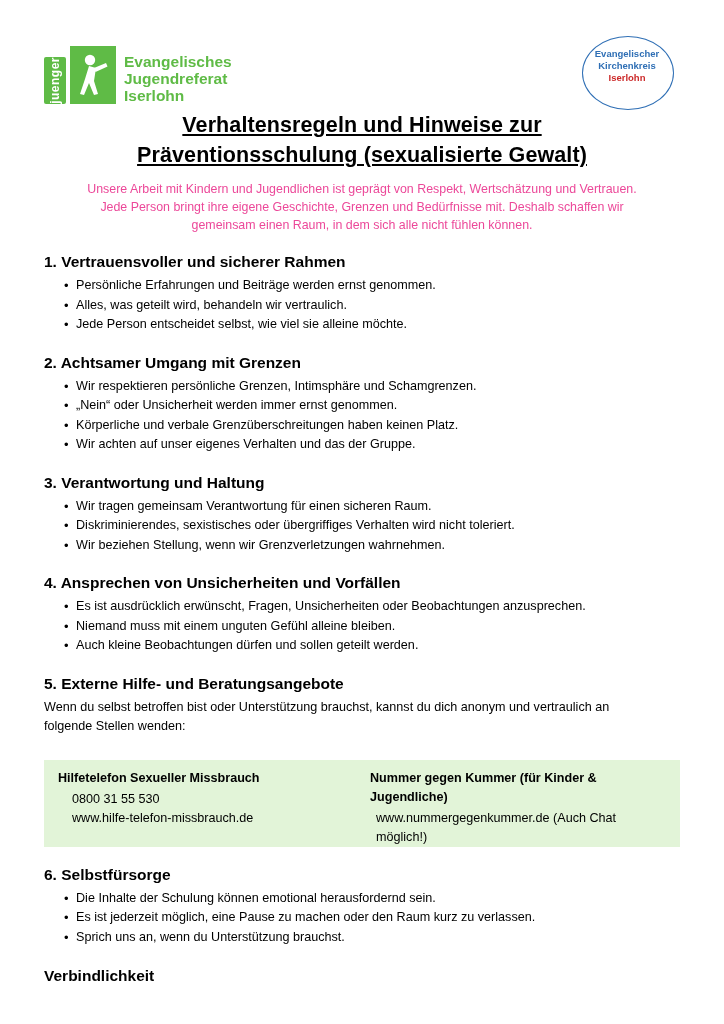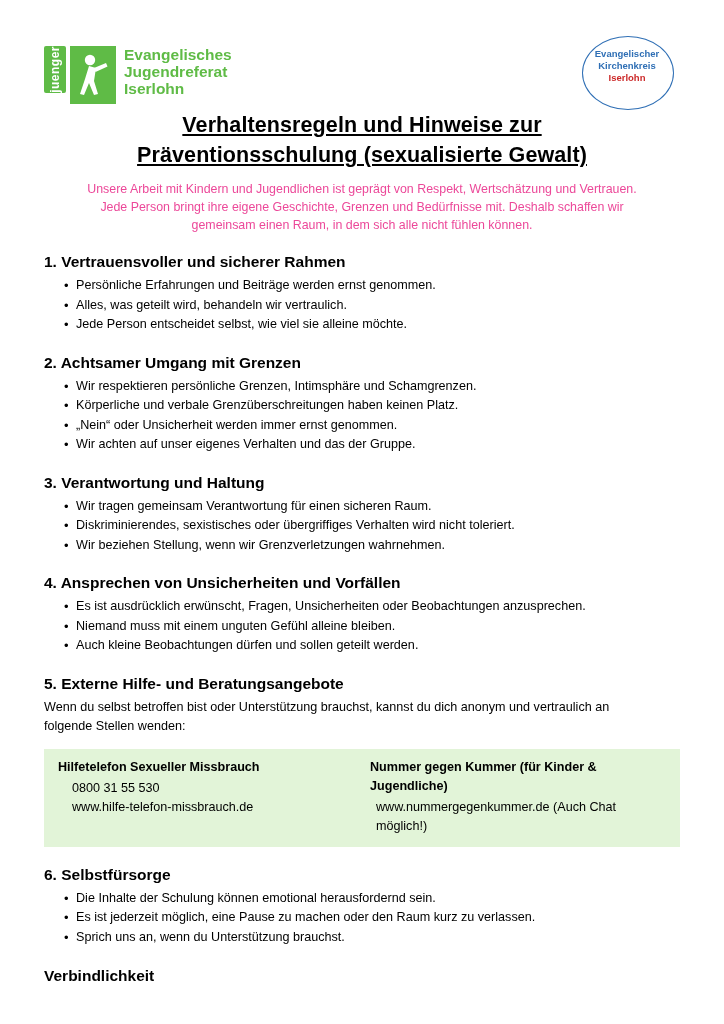--- a/index.html
+++ b/index.html
@@ -26,21 +26,21 @@
   
   .header {
     position: relative;
     height: 78px;
   }
   .logo-left {
     position: absolute;
     left: 0;
     top: 18px;
     display: flex;
-    align-items: flex-start;
+    align-items: flex-end;
   }
   .logo-vert {
     width: 22px;
     background: #5fbb46;
     color: #ffffff;
     font-size: 12px;
     font-weight: bold;
     letter-spacing: .5px;
     display: flex;
     align-items: center;
@@ -144,23 +144,23 @@
     font-size: 13px;
   }
   p.body-text {
     margin: 2px 0 0 0;
     font-size: 12.6px;
     line-height: 19px;
   }
 
   
   .contact-box {
-    margin-top: 13px;
+    margin-top: 24px;
     background: #e2f4d8;
-    padding: 9px 14px 11px 14px;
+    padding: 9px 14px 0 14px;
     display: flex;
   }
   .contact-col { flex: 1 1 50%; }
   .contact-col.right { padding-left: 16px; }
   .contact-title {
     font-size: 12.6px;
     font-weight: bold;
     line-height: 19px;
     margin-bottom: 2px;
   }
@@ -235,22 +235,22 @@
       <li>Persönliche Erfahrungen und Beiträge werden ernst genommen.</li>
       <li>Alles, was geteilt wird, behandeln wir vertraulich.</li>
       <li>Jede Person entscheidet selbst, wie viel sie alleine möchte.</li>
     </ul>
   </div>
 
   <div class="section">
     <h2>2. Achtsamer Umgang mit Grenzen</h2>
     <ul class="bullets">
       <li>Wir respektieren persönliche Grenzen, Intimsphäre und Schamgrenzen.</li>
+      <li>„Nein“ oder Unsicherheit werden immer ernst genommen.</li>
       <li>Körperliche und verbale Grenzüberschreitungen haben keinen Platz.</li>
-      <li>„Nein“ oder Unsicherheit werden immer ernst genommen.</li>
       <li>Wir achten auf unser eigenes Verhalten und das der Gruppe.</li>
     </ul>
   </div>
 
   <div class="section">
     <h2>3. Verantwortung und Haltung</h2>
     <ul class="bullets">
       <li>Wir tragen gemeinsam Verantwortung für einen sicheren Raum.</li>
       <li>Diskriminierendes, sexistisches oder übergriffiges Verhalten wird nicht toleriert.</li>
       <li>Wir beziehen Stellung, wenn wir Grenzverletzungen wahrnehmen.</li>

